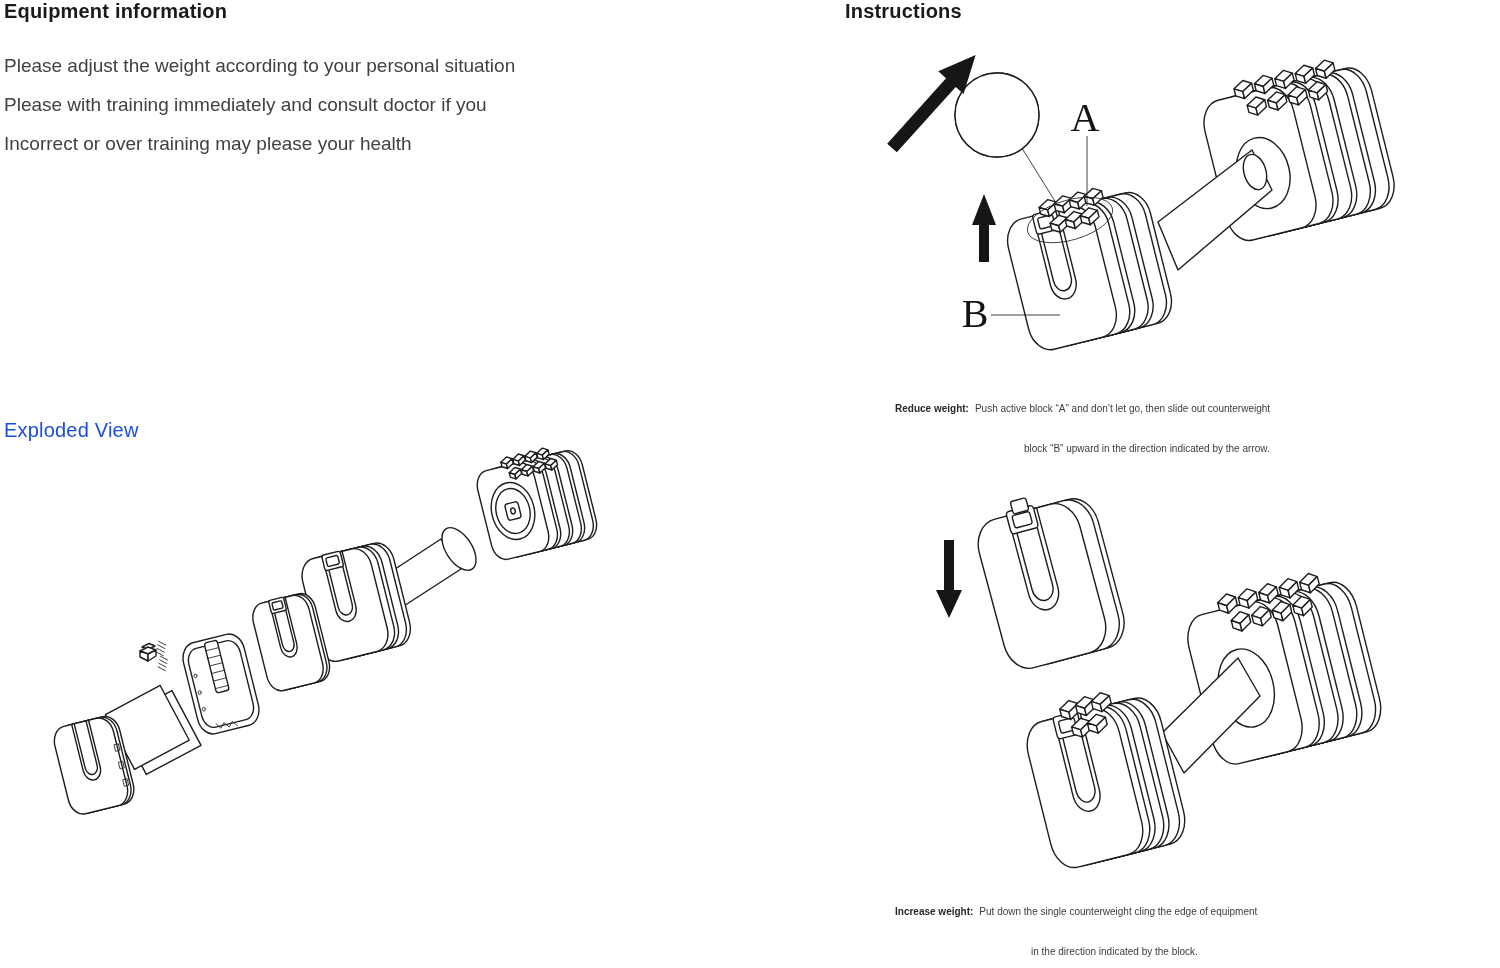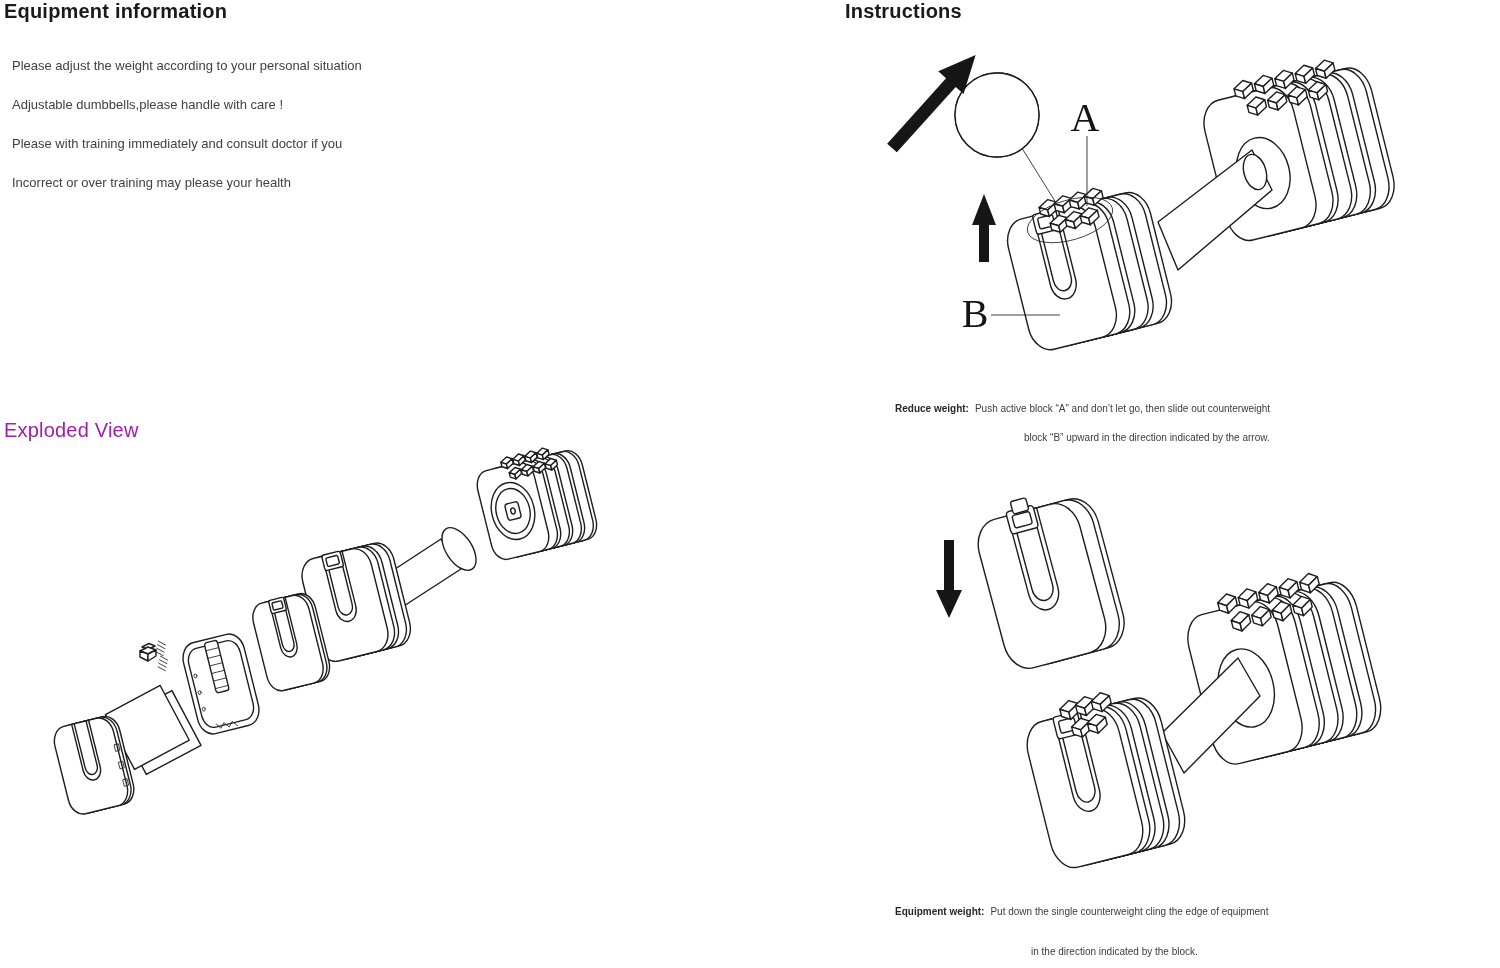--- a/index.html
+++ b/index.html
@@ -3,22 +3,22 @@
 <meta charset="utf-8">
 <style>
   html,body { margin:0; padding:0; }
   body {
     width:1500px; height:968px; position:relative; overflow:hidden;
     background:#ffffff; color:#414141;
     font-family:"Liberation Sans", sans-serif;
   }
   h1.h, h2.h { position:absolute; margin:0; font-size:20px; line-height:26px;
     font-weight:700; color:#1a1a1a; letter-spacing:.2px; }
-  h2.h { font-weight:400; color:#a21caf; }
-  .infolines { position:absolute; left:12px; top:46px; font-size:13px;
+  h2.h { font-weight:400; color:#1d4ed8; }
+  .infolines { position:absolute; left:4px; top:46px; font-size:19px;
     line-height:39px; color:#414141; }
   .il { white-space:pre-wrap; }
   .cap { position:absolute; font-size:10px; color:#3c3c3c; white-space:nowrap;margin-left:37px; }
   .cap .lbl { font-weight:700; color:#282828; margin-right:6px; }
   svg.diag { position:absolute; }
   .ln  { stroke:#1d1d1d; stroke-width:1.4; fill:#ffffff; stroke-linejoin:round; stroke-linecap:round; }
   .thin{ stroke:#2b2b2b; stroke-width:0.9; fill:none; }
   .arrow { fill:#161616; stroke:none; }
   text.serif { font-family:"Liberation Serif", serif; fill:#141414; }
   svg * { vector-effect:non-scaling-stroke; }
@@ -43,21 +43,20 @@
       <rect x="-14" y="-9" width="28" height="18" rx="3" vector-effect="non-scaling-stroke"></rect>
       <rect x="-9" y="-5" width="18" height="10" rx="2" vector-effect="non-scaling-stroke"></rect>
     </g>
   </defs>
 </svg>
 
 <h1 class="h" style="left:4px; top:-2px">Equipment information</h1>
 
 <div class="infolines">
   <div class="il">Please adjust the weight according to your personal situation</div>
-  <div class="il">Adjustable dumbbells,please handle with care !</div>
   <div class="il">Please with training immediately and consult doctor if you</div>
   <div class="il">Incorrect or over training may please your health</div>
 </div>
 
 <h2 class="h" style="left:4px; top:417px">Exploded View</h2>
 
 <svg class="diag" style="left:30px; top:435px" width="620" height="430" viewBox="0 0 620 430">
 
   <g class="ln" transform="translate(483,76) rotate(-14) scale(0.56,0.76)">
     <use href="#pr" x="88"></use>
@@ -215,21 +214,21 @@
 
   <text class="serif" x="225" y="101" font-size="40" text-anchor="middle">A</text>
   <line class="thin" x1="227" y1="106" x2="227" y2="176"></line>
   <text class="serif" x="115" y="297" font-size="40" text-anchor="middle">B</text>
   <line class="thin" x1="131" y1="285" x2="200" y2="285"></line>
 </svg>
 
 <div class="cap" style="left:858px; top:403px">
   <span class="lbl">Reduce weight:</span><span>Push active block “A” and don’t let go, then slide out counterweight</span>
 </div>
-<div class="cap" style="left:987px; top:432px">block “B” upward in the direction indicated by the arrow.</div>
+<div class="cap" style="left:987px; top:443px">block “B” upward in the direction indicated by the arrow.</div>
 
 <svg class="diag" style="left:900px; top:478px" width="600" height="424" viewBox="0 0 600 424">
 
   <g class="ln" transform="translate(345,205) rotate(-14) scale(0.88,1.28)">
     <use href="#pr" x="92"></use>
       <use href="#pr" x="86"></use>
     <use href="#pr" x="70"></use>
       <use href="#pr" x="64"></use>
     <use href="#pr" x="48"></use>
       <use href="#pr" x="42"></use>
@@ -271,15 +270,15 @@
       <use href="#pr" x="14"></use>
     <use href="#ub"></use>
     <use href="#ltb" transform="translate(-2,-54)"></use>
     <rect x="-9" y="-70" width="16" height="10" rx="2"></rect>
   </g>
 
   <polygon class="arrow" points="44,62 54,62 54,112 62,112 49,140 36,112 44,112"></polygon>
 </svg>
 
 <div class="cap" style="left:858px; top:906px">
-  <span class="lbl">Equipment weight:</span><span>Put down the single counterweight cling the edge of equipment</span>
+  <span class="lbl">Increase weight:</span><span>Put down the single counterweight cling the edge of equipment</span>
 </div>
 <div class="cap" style="left:994px; top:946px">in the direction indicated by the block.</div>
 
 </body></html>

